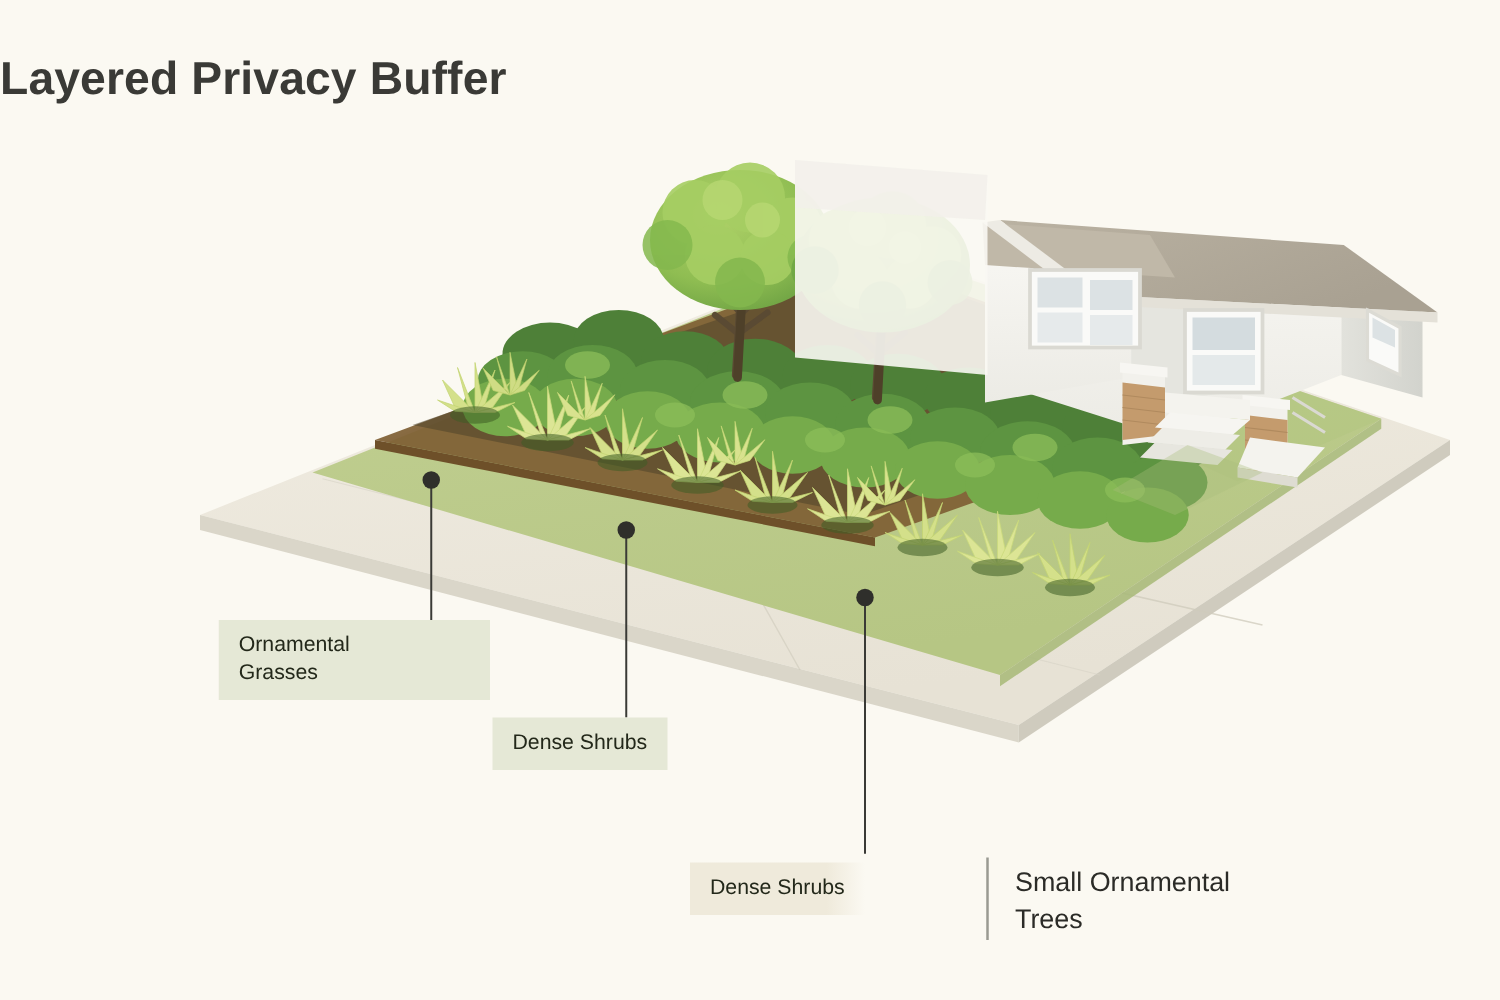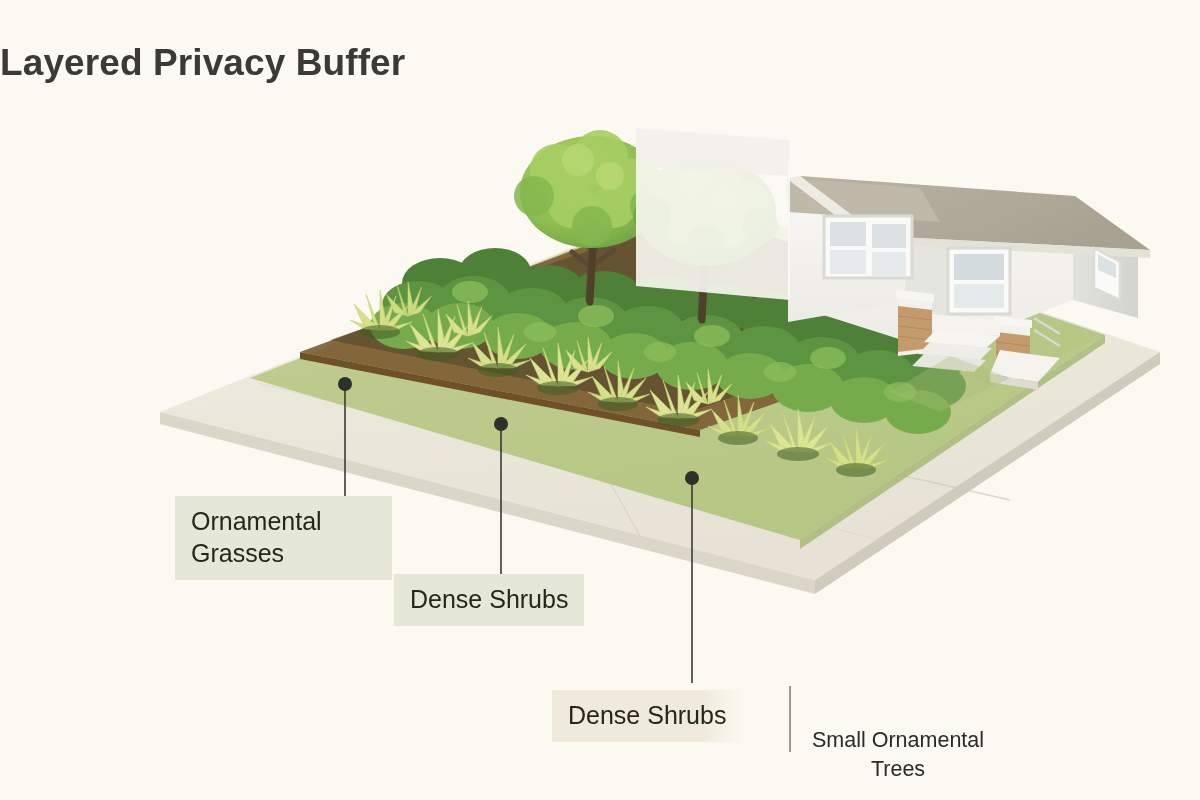--- a/index.html
+++ b/index.html
@@ -25,41 +25,41 @@
     letter-spacing: 0.1px;
     color: #3A3A36;
     white-space: nowrap;
   }
 
   
   .chip {
     position: absolute;
     display: inline-block;
     padding: 9px 16px 11px 16px;
-    font-size: 25px;
+    font-size: 17px;
     font-weight: 400;
     color: #23281A;
     line-height: 1.28;
     white-space: pre-line;
   }
   .chip.sage   { background: #E5E8D6; }
   .chip.ivory  { background: linear-gradient(90deg,#EFEADB 0%, #EFEADB 78%, rgba(239,234,219,0) 100%); }
 
   .chip-1 { left: 175px; top: 496px; width: 185px; }
   .chip-2 { left: 394px; top: 574px; }
   .chip-3 { left: 552px; top: 690px; }
 
   .free-label {
     position: absolute;
     font-size: 21.5px;
     color: #2B2B27;
     line-height: 1.34;
     white-space: pre-line;
   }
-  .label-trees { left: 812px; top: 726px; text-align: center; }
+  .label-trees { left: 812px; top: 692px; }
 
   .divider {
     position: absolute;
     left: 789px; top: 686px;
     width: 2px; height: 66px;
     background: #9A9A92;
   }
 </style>
 </head>
 <body>

